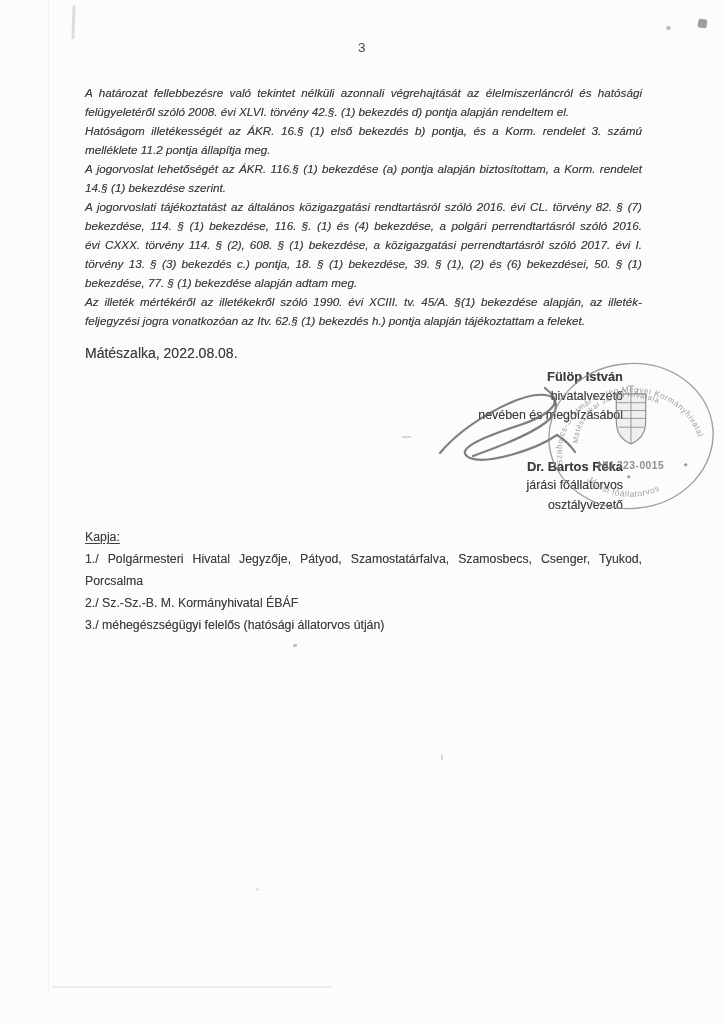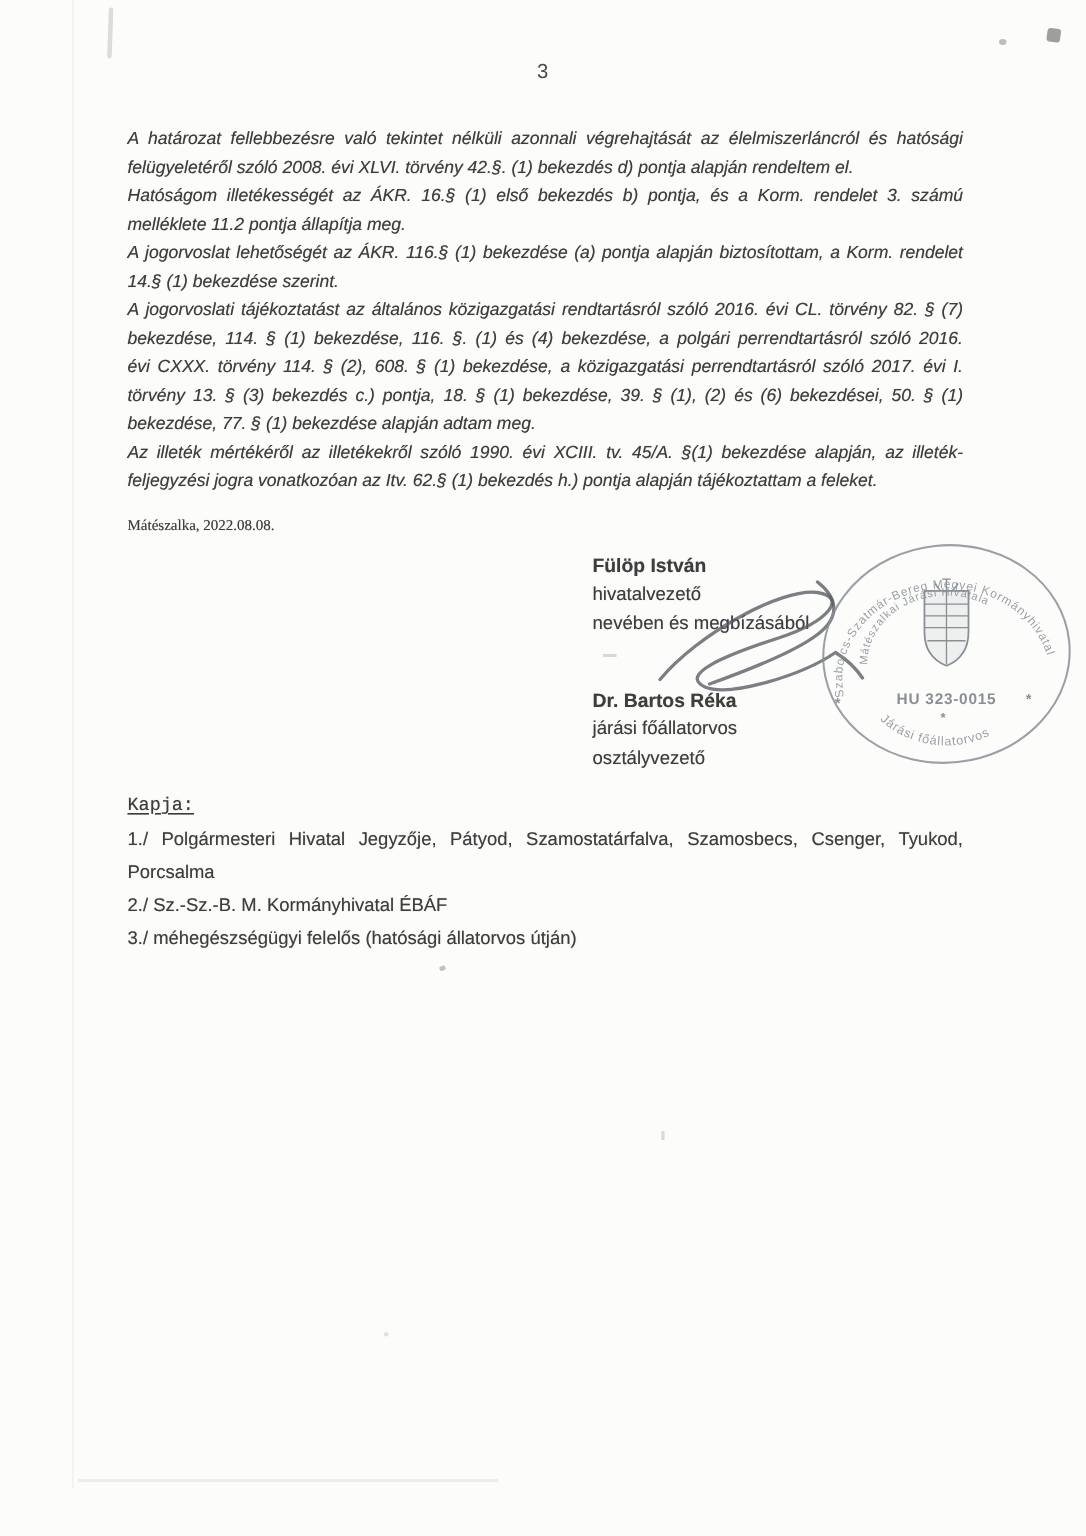--- a/index.html
+++ b/index.html
@@ -38,35 +38,35 @@
   .body-text{
     position:absolute;left:85px;top:83px;width:557px;
     font-size:11.7px;line-height:19px;
     text-shadow:0 0 .5px rgba(61,61,61,.55);
     font-style:italic;
   }
   .line{text-align:justify;text-align-last:justify;}
   .line.e{text-align-last:left;}
   .date-line{
     position:absolute;left:85px;top:345px;
-    font-size:10px;text-shadow:0 0 .5px rgba(61,61,61,.55);font-family:Liberation Serif, serif;
+    font-size:14px;text-shadow:0 0 .5px rgba(61,61,61,.55);
   }
   .signature-block{
     position:absolute;left:395px;top:367px;width:228px;
-    text-align:left;font-size:12.4px;line-height:19.5px;
+    text-align:right;font-size:12.4px;line-height:19.5px;
     text-shadow:0 0 .5px rgba(61,61,61,.5);
   }
   .sig-name{font-weight:bold;font-size:12.9px;}
   .sig-spacer{height:31px;}
   .kapja{
     position:absolute;left:85px;top:526px;width:557px;
     font-size:12.3px;line-height:22px;
     text-shadow:0 0 .5px rgba(61,61,61,.5);
   }
-  .kapja-title{text-decoration:underline;text-underline-offset:2px;font-family:Liberation Mono, monospace;}
+  .kapja-title{text-decoration:underline;text-underline-offset:2px;}
   
   .stamp-svg{position:absolute;left:537px;top:352px;width:186px;height:168px;opacity:.85;}
   .stamp-svg .ring{fill:none;stroke:var(--stamp);stroke-width:1.4;}
   .stamp-svg .arc-text{fill:var(--stamp);letter-spacing:.6px;}
   .stamp-svg .code-text{fill:var(--stamp-dark);letter-spacing:.5px;font-weight:bold;}
   .stamp-svg .coat{stroke:var(--stamp-dark);fill:rgba(118,124,132,.12);stroke-width:1.2;}
   .stamp-svg .coat-detail{stroke:var(--stamp-dark);fill:none;stroke-width:.9;}
   .stamp-svg .ast{fill:var(--stamp-dark);font-weight:bold;}
   .sig-svg{position:absolute;left:425px;top:378px;width:160px;height:100px;}
   .sig-svg path{fill:none;stroke:#565b61;stroke-width:2.2;stroke-linecap:round;opacity:.78;}

